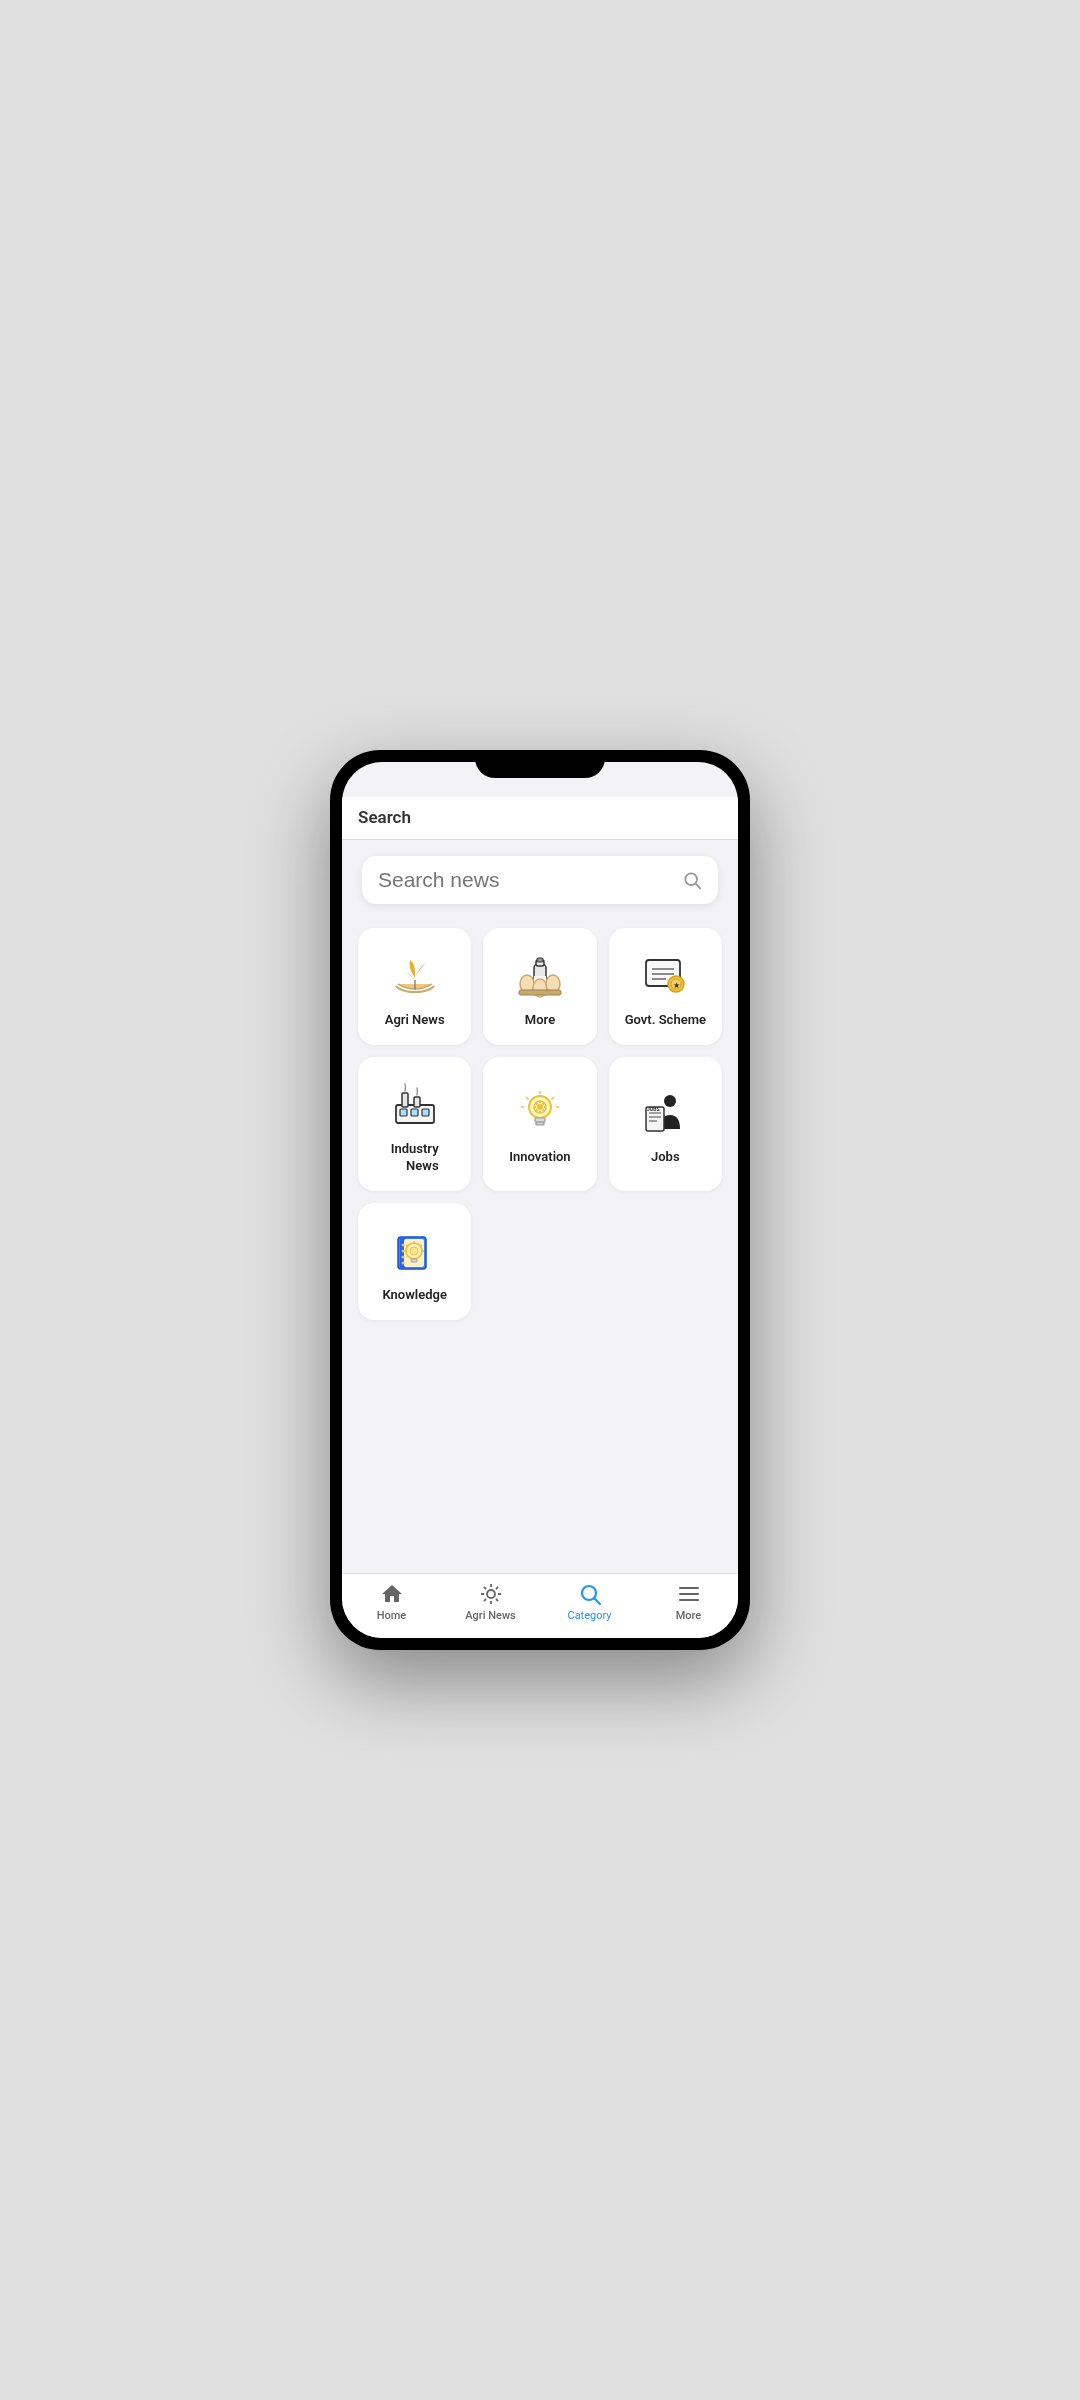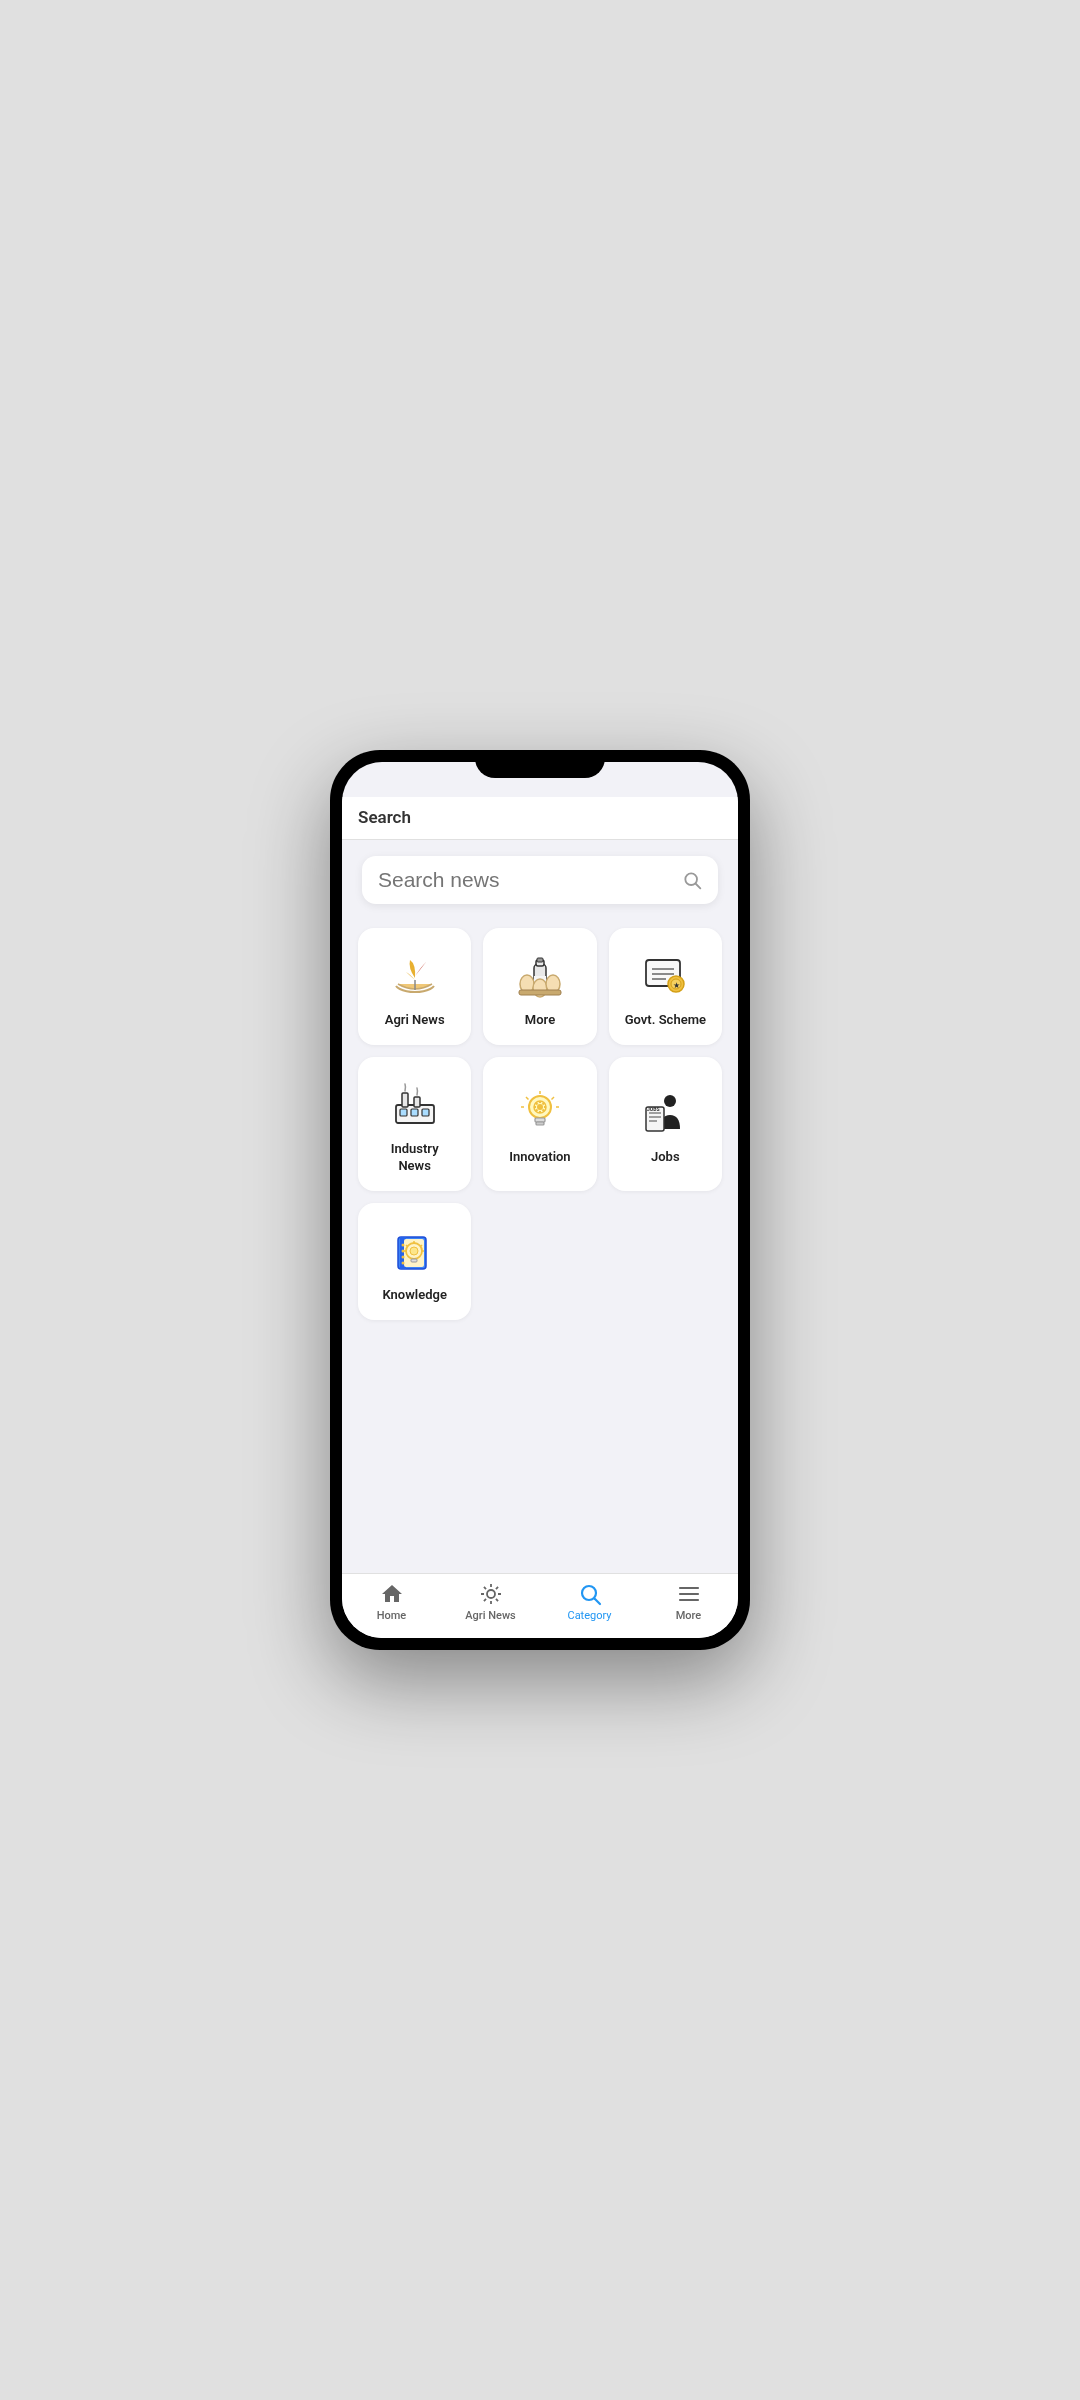--- a/index.html
+++ b/index.html
@@ -271,21 +271,21 @@
               <rect x="26" y="20" width="6" height="10" rx="1" fill="#e8e8e8" stroke="#333" stroke-width="1.5"></rect>
 
               <path d="M17 14 Q18 10 17 7" stroke="#999" stroke-width="1.5" fill="none" stroke-linecap="round"></path>
               <path d="M29 18 Q30 14 29 11" stroke="#999" stroke-width="1.5" fill="none" stroke-linecap="round"></path>
 
               <rect x="12" y="32" width="7" height="7" rx="1" fill="#aaddff" stroke="#333" stroke-width="1.2"></rect>
               <rect x="23" y="32" width="7" height="7" rx="1" fill="#aaddff" stroke="#333" stroke-width="1.2"></rect>
               <rect x="34" y="32" width="7" height="7" rx="1" fill="#aaddff" stroke="#333" stroke-width="1.2"></rect>
             </svg>
           </div>
-          <span class="category-label" style="white-space:pre-line; text-align:center;">Industry
+          <span class="category-label" style="white-space:pre-line; text-align:right;">Industry
 News</span>
         </div>
 
         <div class="category-card">
           <div class="category-icon">
             <svg width="54" height="54" viewBox="0 0 54 54">
 
               <circle cx="27" cy="22" r="11" fill="#fff8c0" stroke="#f0c040" stroke-width="2"></circle>
 
               <circle cx="27" cy="22" r="6" fill="none" stroke="#f0c040" stroke-width="1.5"></circle>

